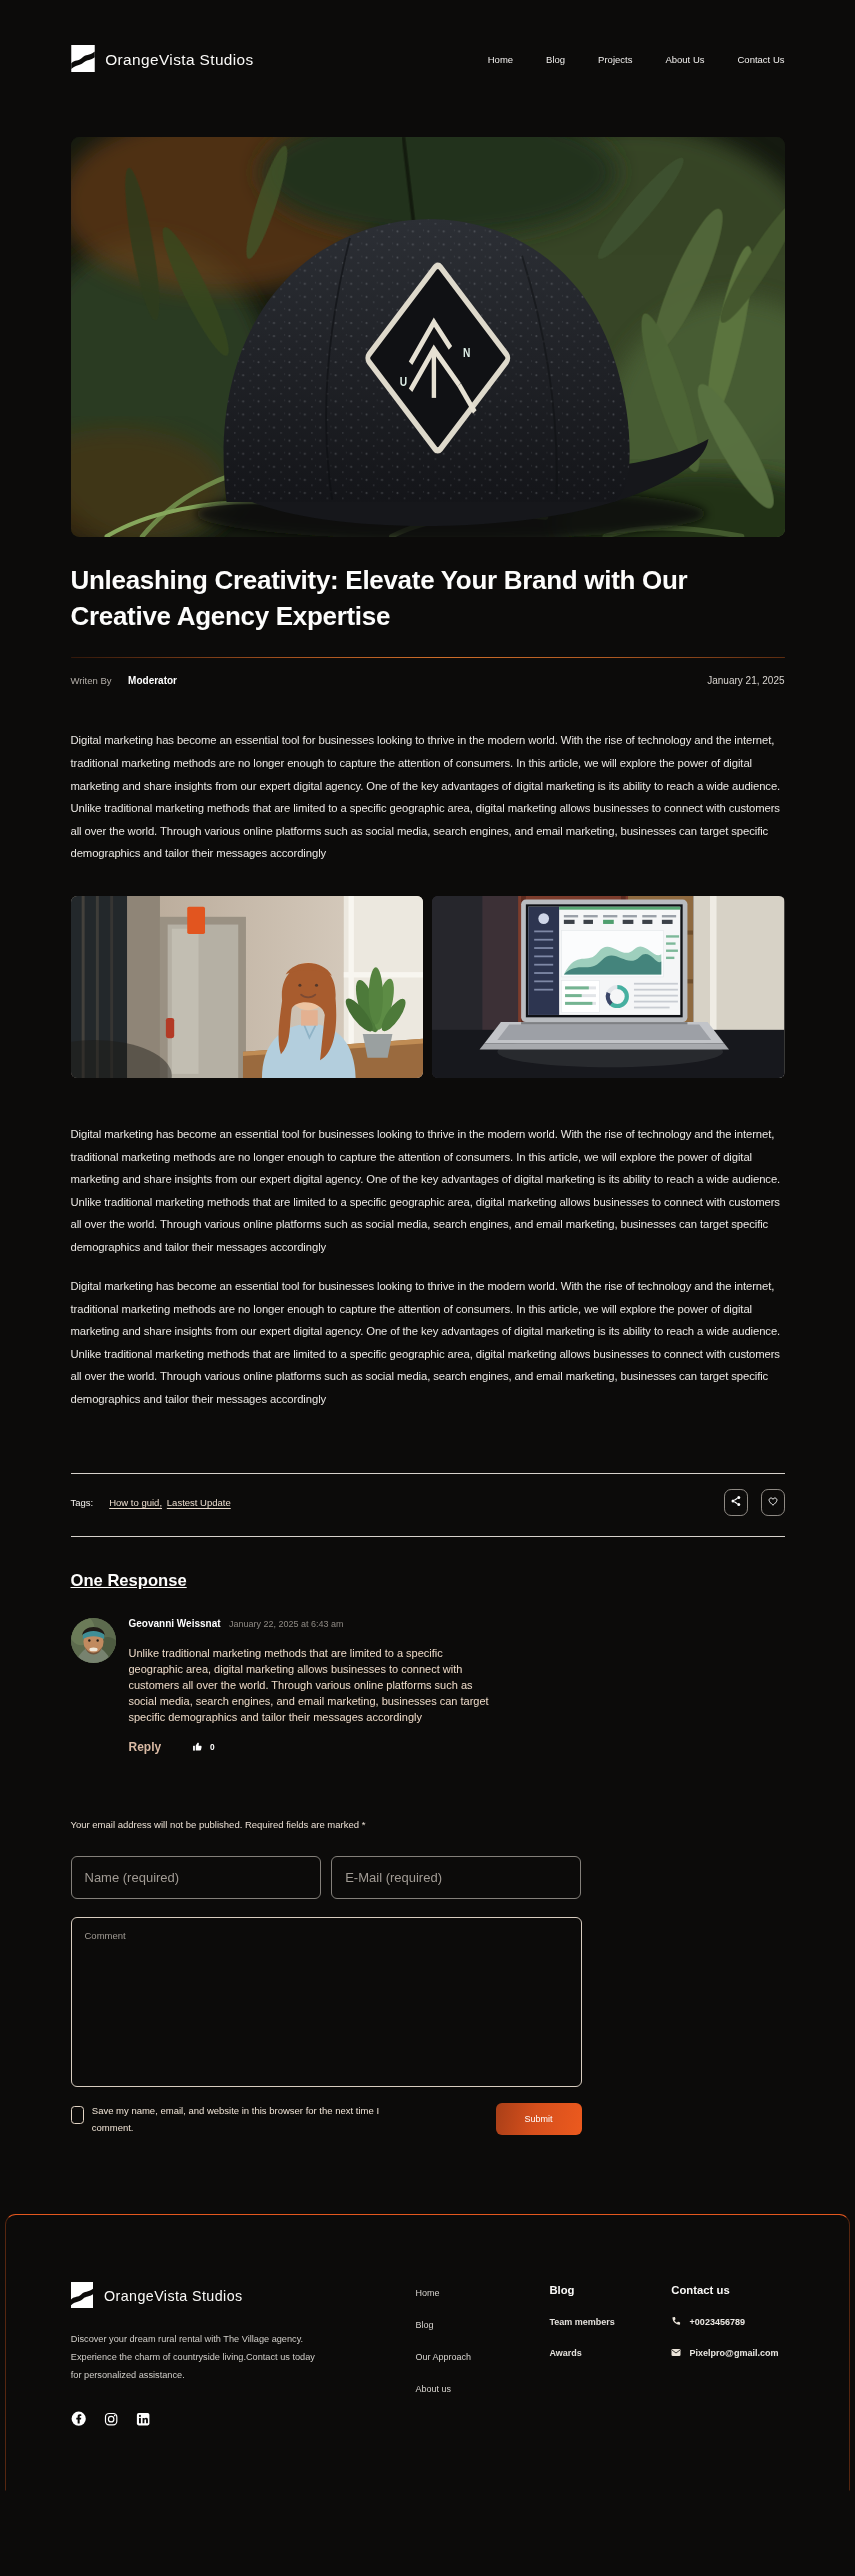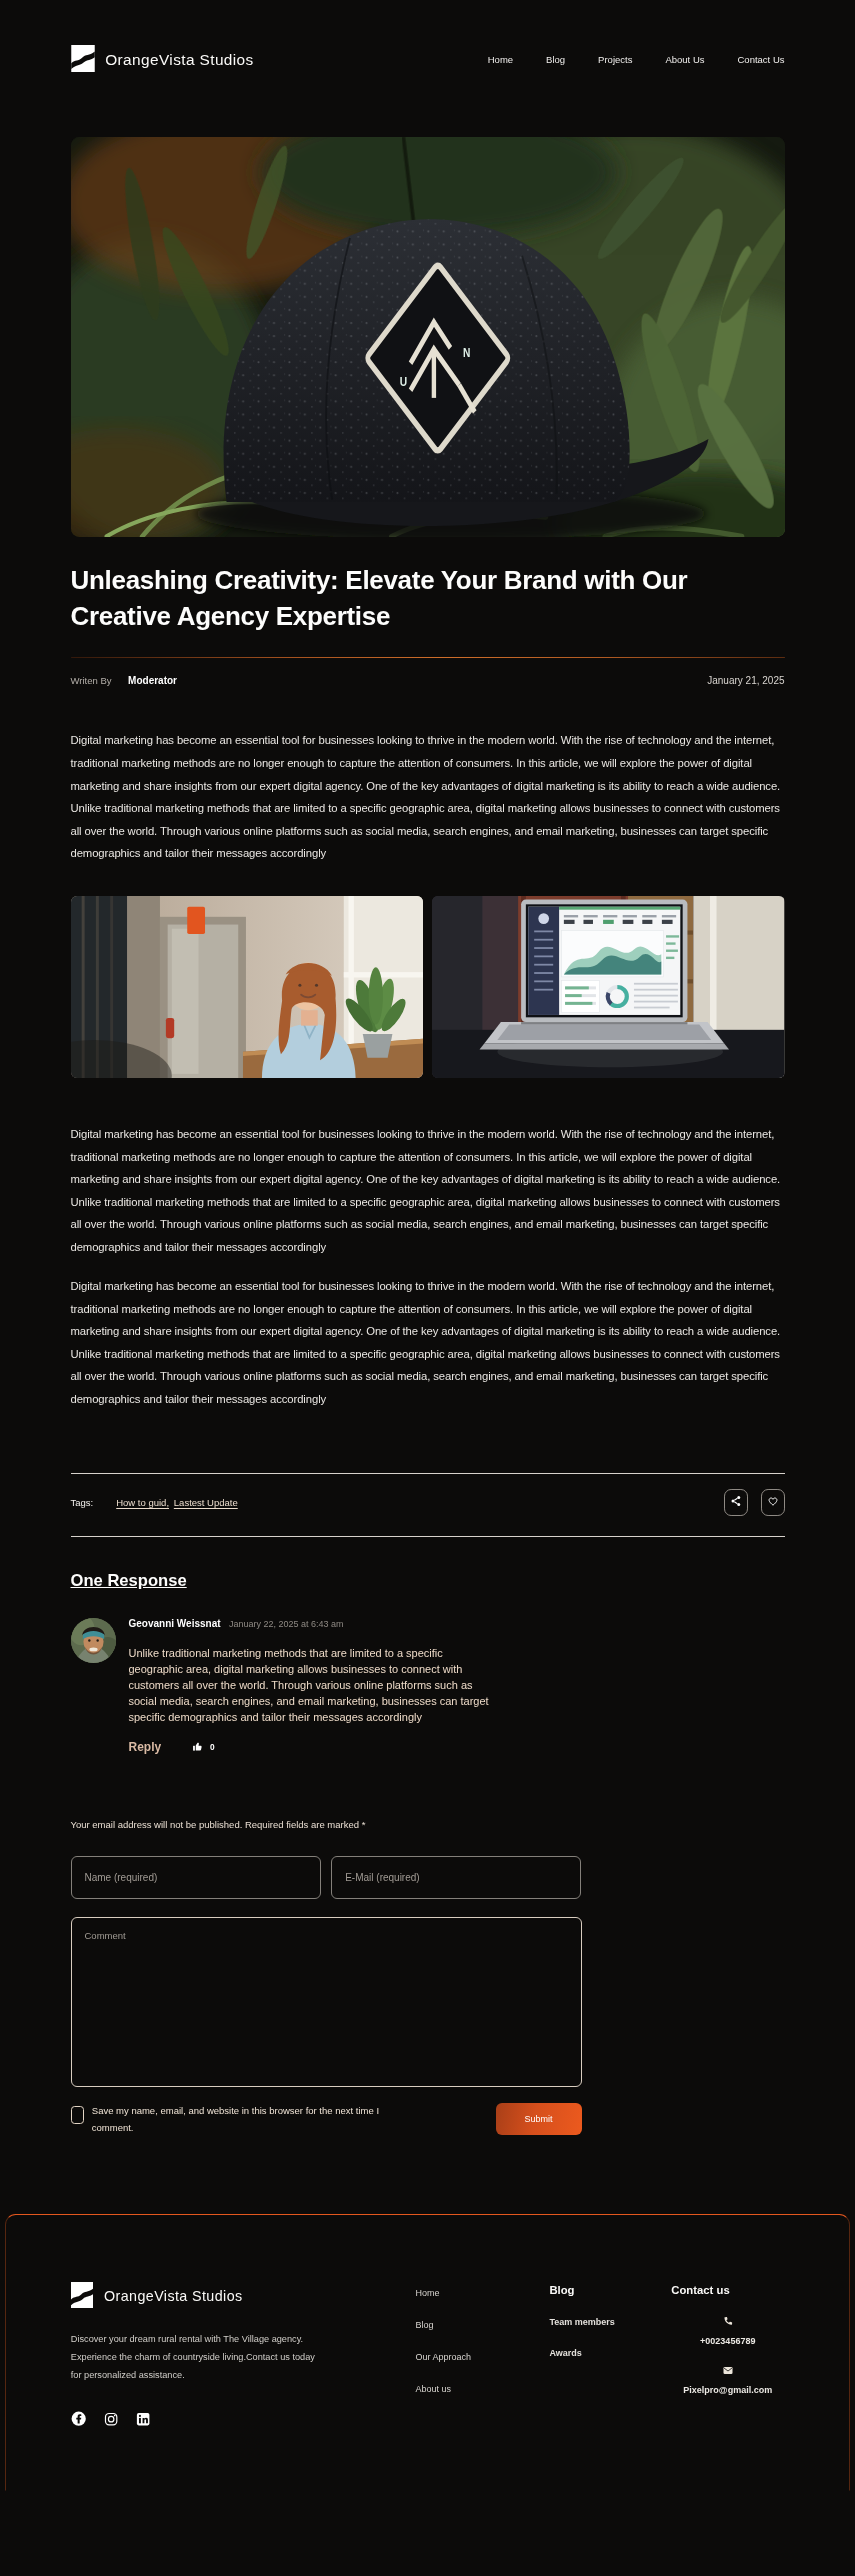--- a/index.html
+++ b/index.html
@@ -34,21 +34,21 @@
 
   .article-images { margin-top:31px; display:flex; gap:9.5px; height:182px; }
   .article-images .img { flex:1; border-radius:6px; overflow:hidden; }
   .article-images svg { display:block; width:100%; height:100%; }
 
   .thin-divider { height:1.2px; background:#d7d2cc; }
   .div-a { margin-top:62px; }
   .div-b { margin-top:20px; }
   .tags-row { margin-top:15.4px; display:flex; align-items:center; height:27px; }
   .tags-label { font-size:9.5px; font-weight:400; color:#f4f2ef; }
-  .tag-link { margin-left:23px; font-size:9.5px; color:#ecddcd; text-decoration:underline; text-underline-offset:2.4px; }
+  .tag-link { margin-left:16px; font-size:9.5px; color:#ecddcd; text-decoration:underline; text-underline-offset:2.4px; }
   .tag-link + .tag-link { margin-left:4.8px; }
   .action-btns { margin-left:auto; display:flex; gap:13px; }
   .icon-btn { width:24px; height:27px; border:0.6px solid #8f8a84; border-radius:7.1px; background:transparent;
       display:flex; align-items:center; justify-content:center; cursor:pointer; }
 
   
   .responses-heading { margin-top:34px; font-size:16.6px; font-weight:700; color:#fdfdfc;text-decoration:underline; }
   .comment { margin-top:27px; display:flex; }
   .avatar { width:45px; height:45px; border-radius:50%; overflow:hidden; flex:0 0 45px; background:#5d6b4e; }
   .comment-body { margin-left:13px; width:363px; }
@@ -59,21 +59,21 @@
   .comment-actions { margin-top:15.4px; margin-left:58px; display:flex; align-items:center; height:13px; }
   .reply-btn { font-size:12px; font-weight:700; color:#d9baa4; background:none; border:none; cursor:pointer; }
   .like-btn { margin-left:31px; display:flex; align-items:center; gap:7.1px; background:none; border:none; cursor:pointer; }
   .like-count { font-size:8.3px; font-weight:700; color:#ffffff; }
 
   
   .form-notice { margin-top:65px; font-size:9.5px; color:#eadfd3; }
   .form-col { width:511px; }
   .inputs-row { margin-top:26px; display:flex; gap:10.7px; }
   .text-input { width:250px; height:43px; background:transparent; border:0.6px solid #84807a; border-radius:6px;
-      padding:11px 13px; font-size:10px; color:#e6e2dd; font-family:inherit; }
+      padding:11px 13px; font-size:13px; color:#e6e2dd; font-family:inherit; }
   .text-input::placeholder, .comment-area::placeholder { color:#a19b94; }
   .comment-area { margin-top:18px; width:511px; height:170px; background:transparent; border:0.6px solid #d9cdc0;
       border-radius:6px; padding:12px 13px; font-size:9.5px; color:#e6e2dd; font-family:inherit; resize:none; }
   .form-bottom { margin-top:14.3px; display:flex; align-items:flex-start; width:511px; }
   .save-check { width:13px; height:18px; appearance:none; border:0.9px solid #e3d5c5; border-radius:3.6px;
       background:transparent; margin-top:2.4px; cursor:pointer; flex:0 0 13px; }
   .save-label { margin-left:8.3px; width:297px; font-size:9.5px; line-height:16.6px; color:#f0e4d6; cursor:pointer; }
   .submit-btn { margin-left:auto; width:86px; height:32px; border:none; border-radius:6px; cursor:pointer;
       background:linear-gradient(100deg,#a93f18 0%,#d64f1c 45%,#ec5a1e 100%); color:#fff; font-size:9px; font-family:inherit; }
 
@@ -87,21 +87,21 @@
   .f-desc { margin-top:20px; font-size:9.2px; line-height:18px; color:#d2cfca; }
   .socials { margin-top:27px; display:flex; gap:18px; align-items:center; }
   .social { background:none; border:none; cursor:pointer; display:flex; }
   .f-col-links { margin-left:90px; width:134px; padding-top:6px; }
   .f-col-links a { display:block; color:#d8d5d0; font-size:9px; text-decoration:none; margin-bottom:22px; }
   .f-col { width:122px; padding-top:1.2px; }
   .f-col-contact { width:113px; padding-top:1.2px; }
   .f-heading { font-size:11.3px; font-weight:700; color:#fbfaf8; }
   .f-item { display:block; margin-top:21.4px; color:#e4e1dc; font-size:9px; font-weight:700; text-decoration:none; }
   .f-contact-item { margin-top:20px; display:flex; align-items:center; gap:8.3px; color:#ece9e4; font-size:9px;
-      font-weight:700; text-decoration:none;flex-direction:column; }
+      font-weight:700; text-decoration:none; }
 </style>
 </head>
 <body>
 
 <div class="page">
 
   <header>
     <div class="container header-inner">
       <div class="brand">
         <span>

